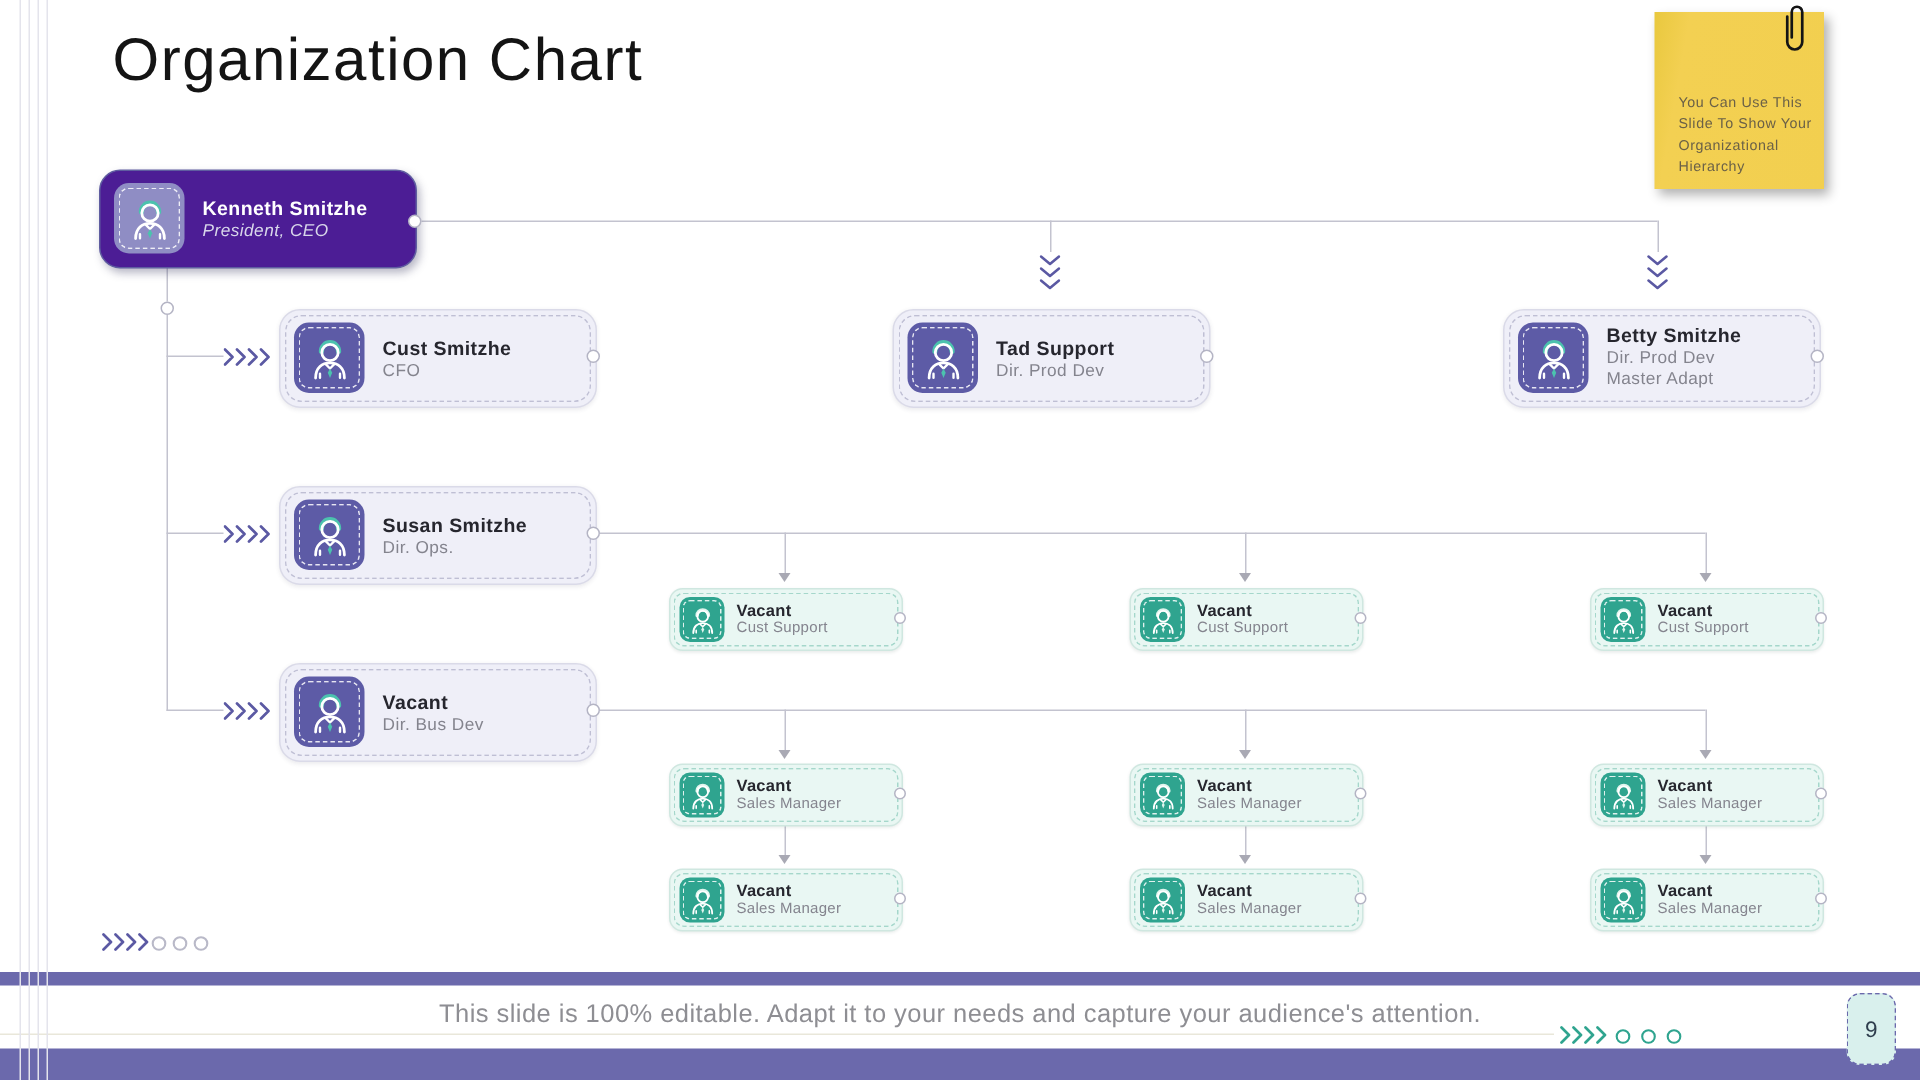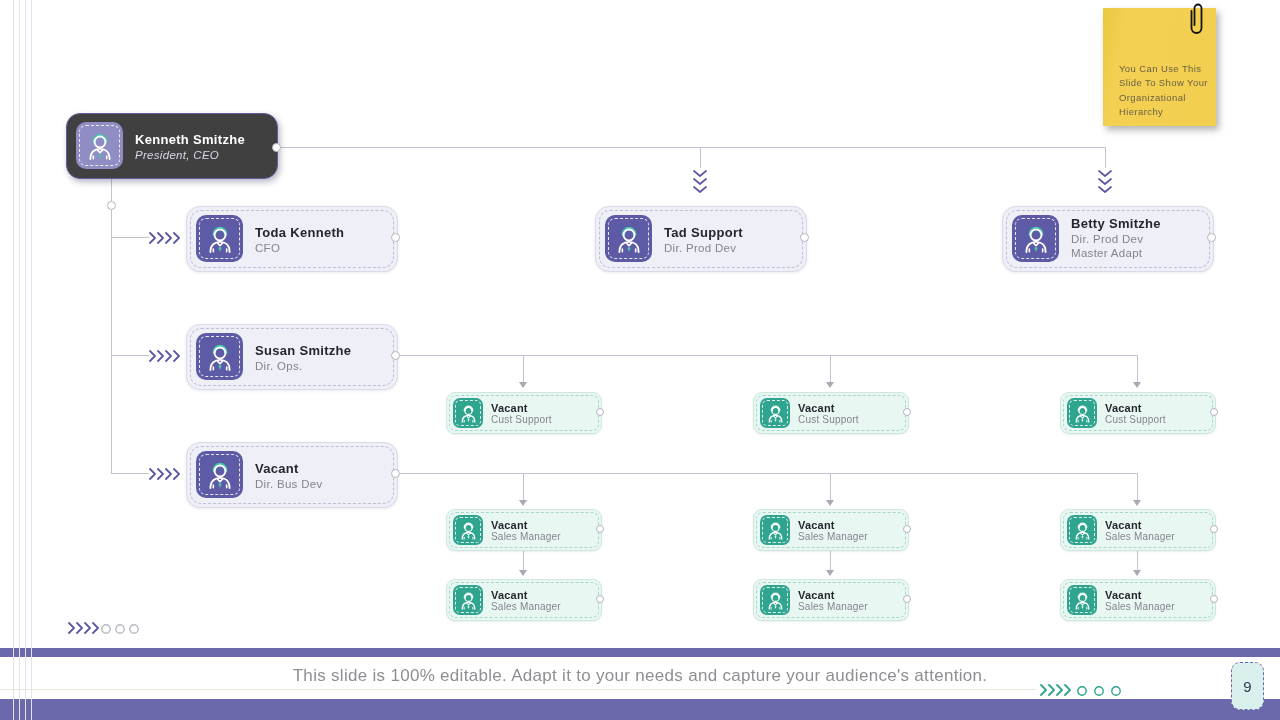--- a/index.html
+++ b/index.html
@@ -27,21 +27,21 @@
   .pb-dash{position:absolute;inset:3px;border:1px dashed #bfbfd4;border-radius:11px;}
   .pb-icon{position:absolute;left:9px;top:8px;width:47px;height:47px;border-radius:10px;
         background:#5d5ba6;display:flex;align-items:center;justify-content:center;}
   .pb-icon::after{content:"";position:absolute;inset:3px;border:1.3px dashed rgba(255,255,255,0.85);
         border-radius:7px;}
   .pb-icon svg{width:32px;height:32px;--ln:#ffffff;--acc:#4cc2ae;}
   .pb-text{position:absolute;left:68px;top:50%;transform:translateY(-50%);}
   .pb-name{font-size:13px;font-weight:bold;color:#26262e;letter-spacing:0.3px;}
   .pb-role{font-size:11.5px;color:#84848e;margin-top:2px;letter-spacing:0.3px;}
 
-  .pbox.ceo{background:#404040;border-color:#5f5da0;box-shadow:2px 3px 6px rgba(50,50,90,0.35);}
+  .pbox.ceo{background:#4c1d95;border-color:#5f5da0;box-shadow:2px 3px 6px rgba(50,50,90,0.35);}
   .pbox.ceo .pb-icon{background:#8f8dc4;}
   .pbox.ceo .pb-name{color:#ffffff;}
   .pbox.ceo .pb-role{color:#d8d7ea;font-style:italic;}
 
   
   .tbox{position:absolute;width:154px;height:40px;border-radius:9px;background:#e9f7f3;
         border:1px solid #cfe7e0;box-shadow:0 1px 2px rgba(60,90,80,0.10);}
   .tb-dash{position:absolute;inset:2px;border:1px dashed #a5d7cb;border-radius:7px;}
   .tb-icon{position:absolute;left:6px;top:5px;width:30px;height:30px;border-radius:7px;
         background:#2fa48f;display:flex;align-items:center;justify-content:center;}
@@ -96,20 +96,21 @@
   </defs>
 </svg>
 
 <div class="slide">
 
   <div class="vdeco" style="left:13px"></div>
   <div class="vdeco" style="left:19px"></div>
   <div class="vdeco" style="left:25px"></div>
   <div class="vdeco" style="left:31px"></div>
 
+  <div class="title">Organization Chart</div>
 
   <div class="note">
     <div class="note-text">
       <div>You Can Use This</div>
       <div>Slide To Show Your</div>
       <div>Organizational</div>
       <div>Hierarchy</div>
     </div>
   </div>
   <svg class="clip" width="20" height="38" viewBox="0 0 20 38">
@@ -195,21 +196,21 @@
   </div>
 
   <div class="pbox" style="left:186px;top:206px">
     <div class="pb-dash"></div>
     <div class="pb-icon">
         <svg viewBox="0 0 24 24">
           <use href="#person"></use>
         </svg>
       </div>
     <div class="pb-text">
-      <div class="pb-name">Toda Kenneth</div>
+      <div class="pb-name">Cust Smitzhe</div>
       <div class="pb-role">CFO</div>
     </div>
   </div>
 
   <div class="pbox" style="left:595px;top:206px">
     <div class="pb-dash"></div>
     <div class="pb-icon">
         <svg viewBox="0 0 24 24">
           <use href="#person"></use>
         </svg>

